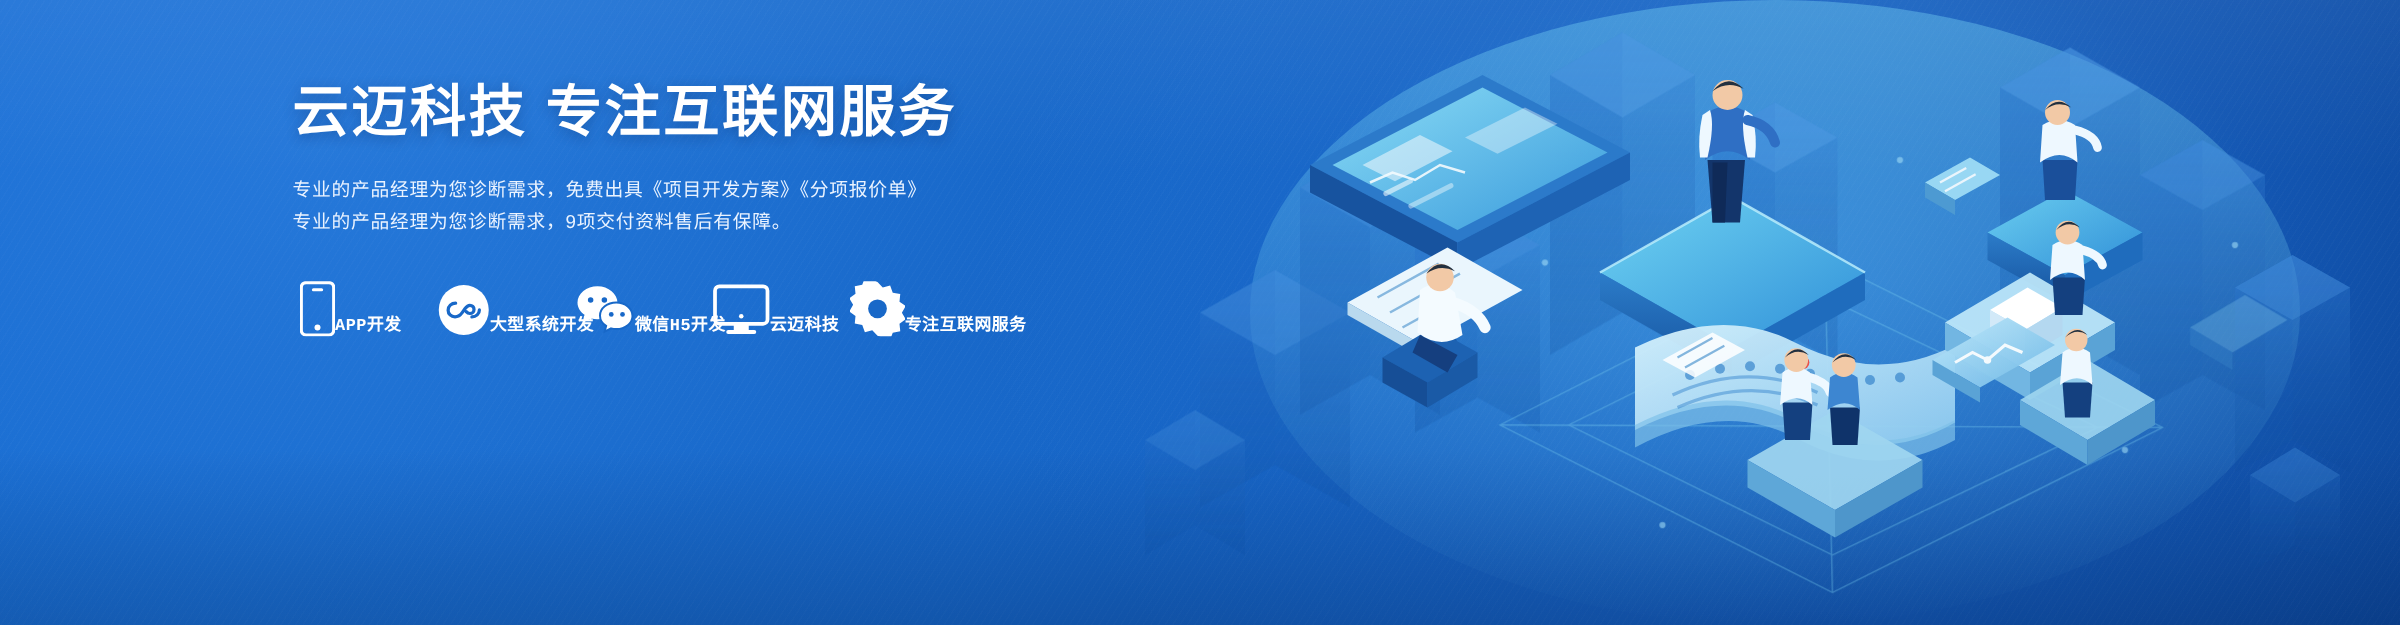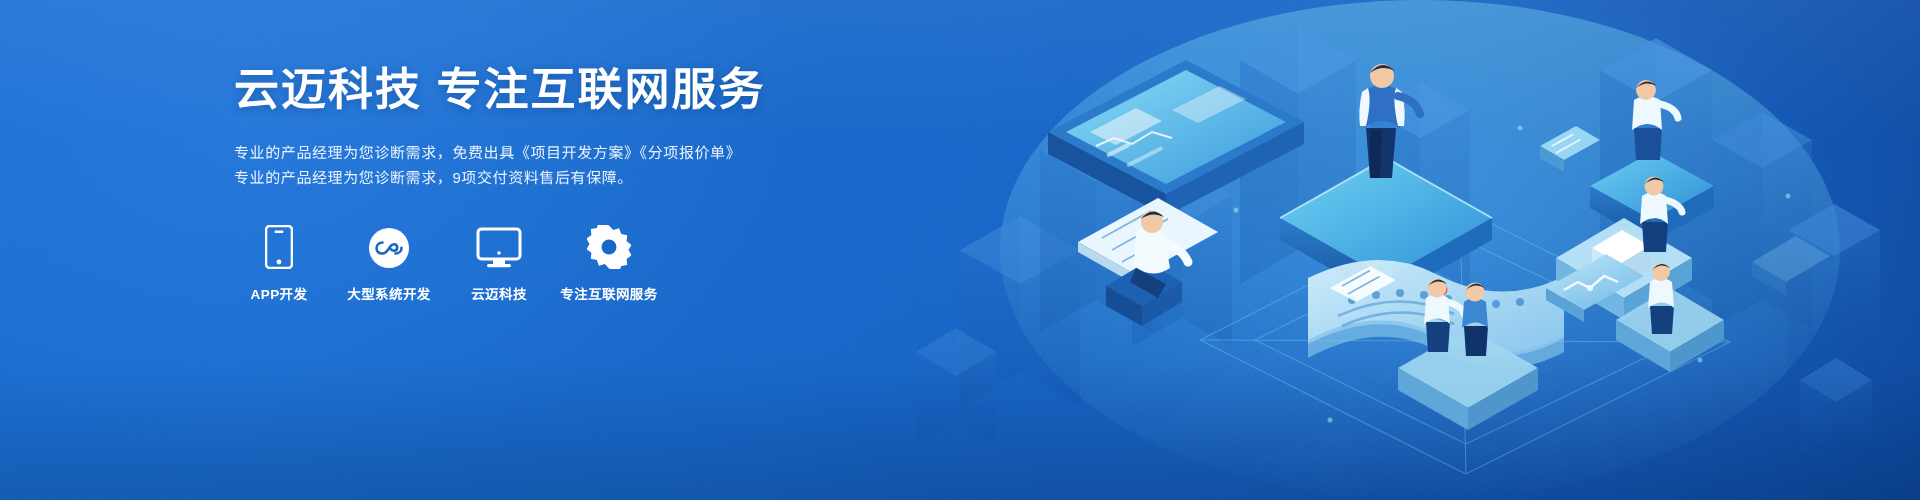--- a/index.html
+++ b/index.html
@@ -37,22 +37,22 @@
   }
   .subline{
     margin:0;color:#eaf3ff;font-size:15px;line-height:1.62;
     letter-spacing:.6px;white-space:nowrap;font-weight:400;
   }
   .sublines{margin-top:28px;}
 
   
   .services{display:flex;align-items:flex-end;gap:32px;margin-top:33px;padding-left:6px;}
   .service{
-    width:78px;display:flex;flex-direction:column;align-items:center;
-    text-decoration:none;cursor:pointer;
+    width:78px;display:flex;flex-direction:row;align-items:flex-end;
+    text-decoration:none;cursor:pointer;font-family:Liberation Mono, monospace;
   }
   .svc-ico{height:46px;display:flex;align-items:flex-end;justify-content:center;}
   .svc-ico svg{display:block;fill:#ffffff;}
   .svc-label{
     margin-top:14px;color:#ffffff;font-size:13.5px;font-weight:700;
     letter-spacing:.4px;white-space:nowrap;
   }
 
   
   .art{position:absolute;right:0;top:0;width:1020px;height:500px;z-index:20;}
@@ -383,20 +383,33 @@
         <span class="svc-ico">
           <svg width="42" height="42" viewBox="0 0 42 42" xmlns="http://www.w3.org/2000/svg">
             <circle cx="21" cy="21" r="20" fill="#ffffff"></circle>
             <path d="M14.5 15.5c-3.4 0-6 2.4-6 5.6 0 3.1 2.4 5.4 5.5 5.4 2.6 0 4.4-1.5 5.9-3.6l2.2-3.1c1.2-1.7 2.3-2.6 3.8-2.6 1.9 0 3.3 1.4 3.3 3.3 0 1.9-1.4 3.3-3.3 3.3-1.2 0-2.1-.5-2.9-1.5" fill="none" stroke="#1868c8" stroke-width="2.6" stroke-linecap="round" stroke-linejoin="round"></path>
             <path d="M27.5 26.5c3.4 0 6-2.4 6-5.6" fill="none" stroke="#1868c8" stroke-width="2.6" stroke-linecap="round"></path>
           </svg>
         </span>
         <span class="svc-label">大型系统开发</span>
       </div>
 
+      <div class="service">
+        <span class="svc-ico">
+          <svg width="48" height="42" viewBox="0 0 48 42" xmlns="http://www.w3.org/2000/svg">
+            <path d="M18 2C9.2 2 2 7.8 2 15c0 4.1 2.4 7.8 6.1 10.1L6.6 31l6.4-3.3c1.6.4 3.3.6 5 .6 8.8 0 16-5.8 16-13S26.8 2 18 2z" fill="#ffffff"></path>
+            <circle cx="12.5" cy="13" r="2.2" fill="#1868c8"></circle>
+            <circle cx="23.5" cy="13" r="2.2" fill="#1868c8"></circle>
+            <path d="M33 15c-7.2 0-13 4.7-13 10.5 0 3.3 1.9 6.3 4.9 8.2l-1.2 4.6 5.2-2.6c1.3.3 2.7.5 4.1.5 7.2 0 13-4.7 13-10.5S40.2 15 33 15z" fill="#ffffff" stroke="#1868c8" stroke-width="1.6"></path>
+            <circle cx="29" cy="24.5" r="1.9" fill="#1868c8"></circle>
+            <circle cx="38" cy="24.5" r="1.9" fill="#1868c8"></circle>
+          </svg>
+        </span>
+        <span class="svc-label">微信H5开发</span>
+      </div>
 
       <div class="service">
         <span class="svc-ico">
           <svg width="46" height="42" viewBox="0 0 46 42" xmlns="http://www.w3.org/2000/svg">
             <rect x="2" y="2" width="42" height="30" rx="3.5" fill="none" stroke="#ffffff" stroke-width="3"></rect>
             <circle cx="23" cy="26" r="1.8" fill="#ffffff"></circle>
             <rect x="17" y="33" width="12" height="4" fill="#ffffff"></rect>
             <rect x="11" y="37" width="24" height="3.2" rx="1.6" fill="#ffffff"></rect>
           </svg>
         </span>

